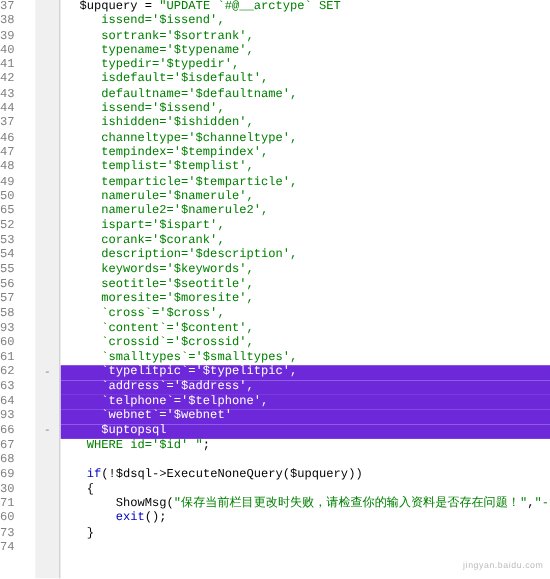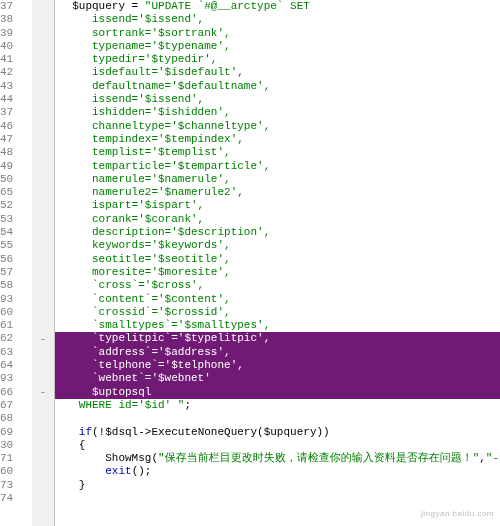--- a/index.html
+++ b/index.html
@@ -48,21 +48,21 @@
     background: #fff;
     white-space: pre;
     position: relative;
     overflow: hidden;
   }
   .gutter .ln, .code .cl {
     height: 13.3px;
     display: block;
   }
   .code .cl { padding-left: 4px; }
-  .code .sel { background: #701a75; color: #fff; }
+  .code .sel { background: #6d28d9; color: #fff; }
   .code .sel .v, .code .sel .s, .code .sel .k, .code .sel .p, .code .sel .n { color: #fff; }
   .v { color: #000; }
   .s { color: #008000; }
   .n { color: #000; }
   .p { color: #000; }
   .k { color: #0000c0; }
   .watermark {
     position: absolute;
     right: 6px;
     bottom: 6px;

